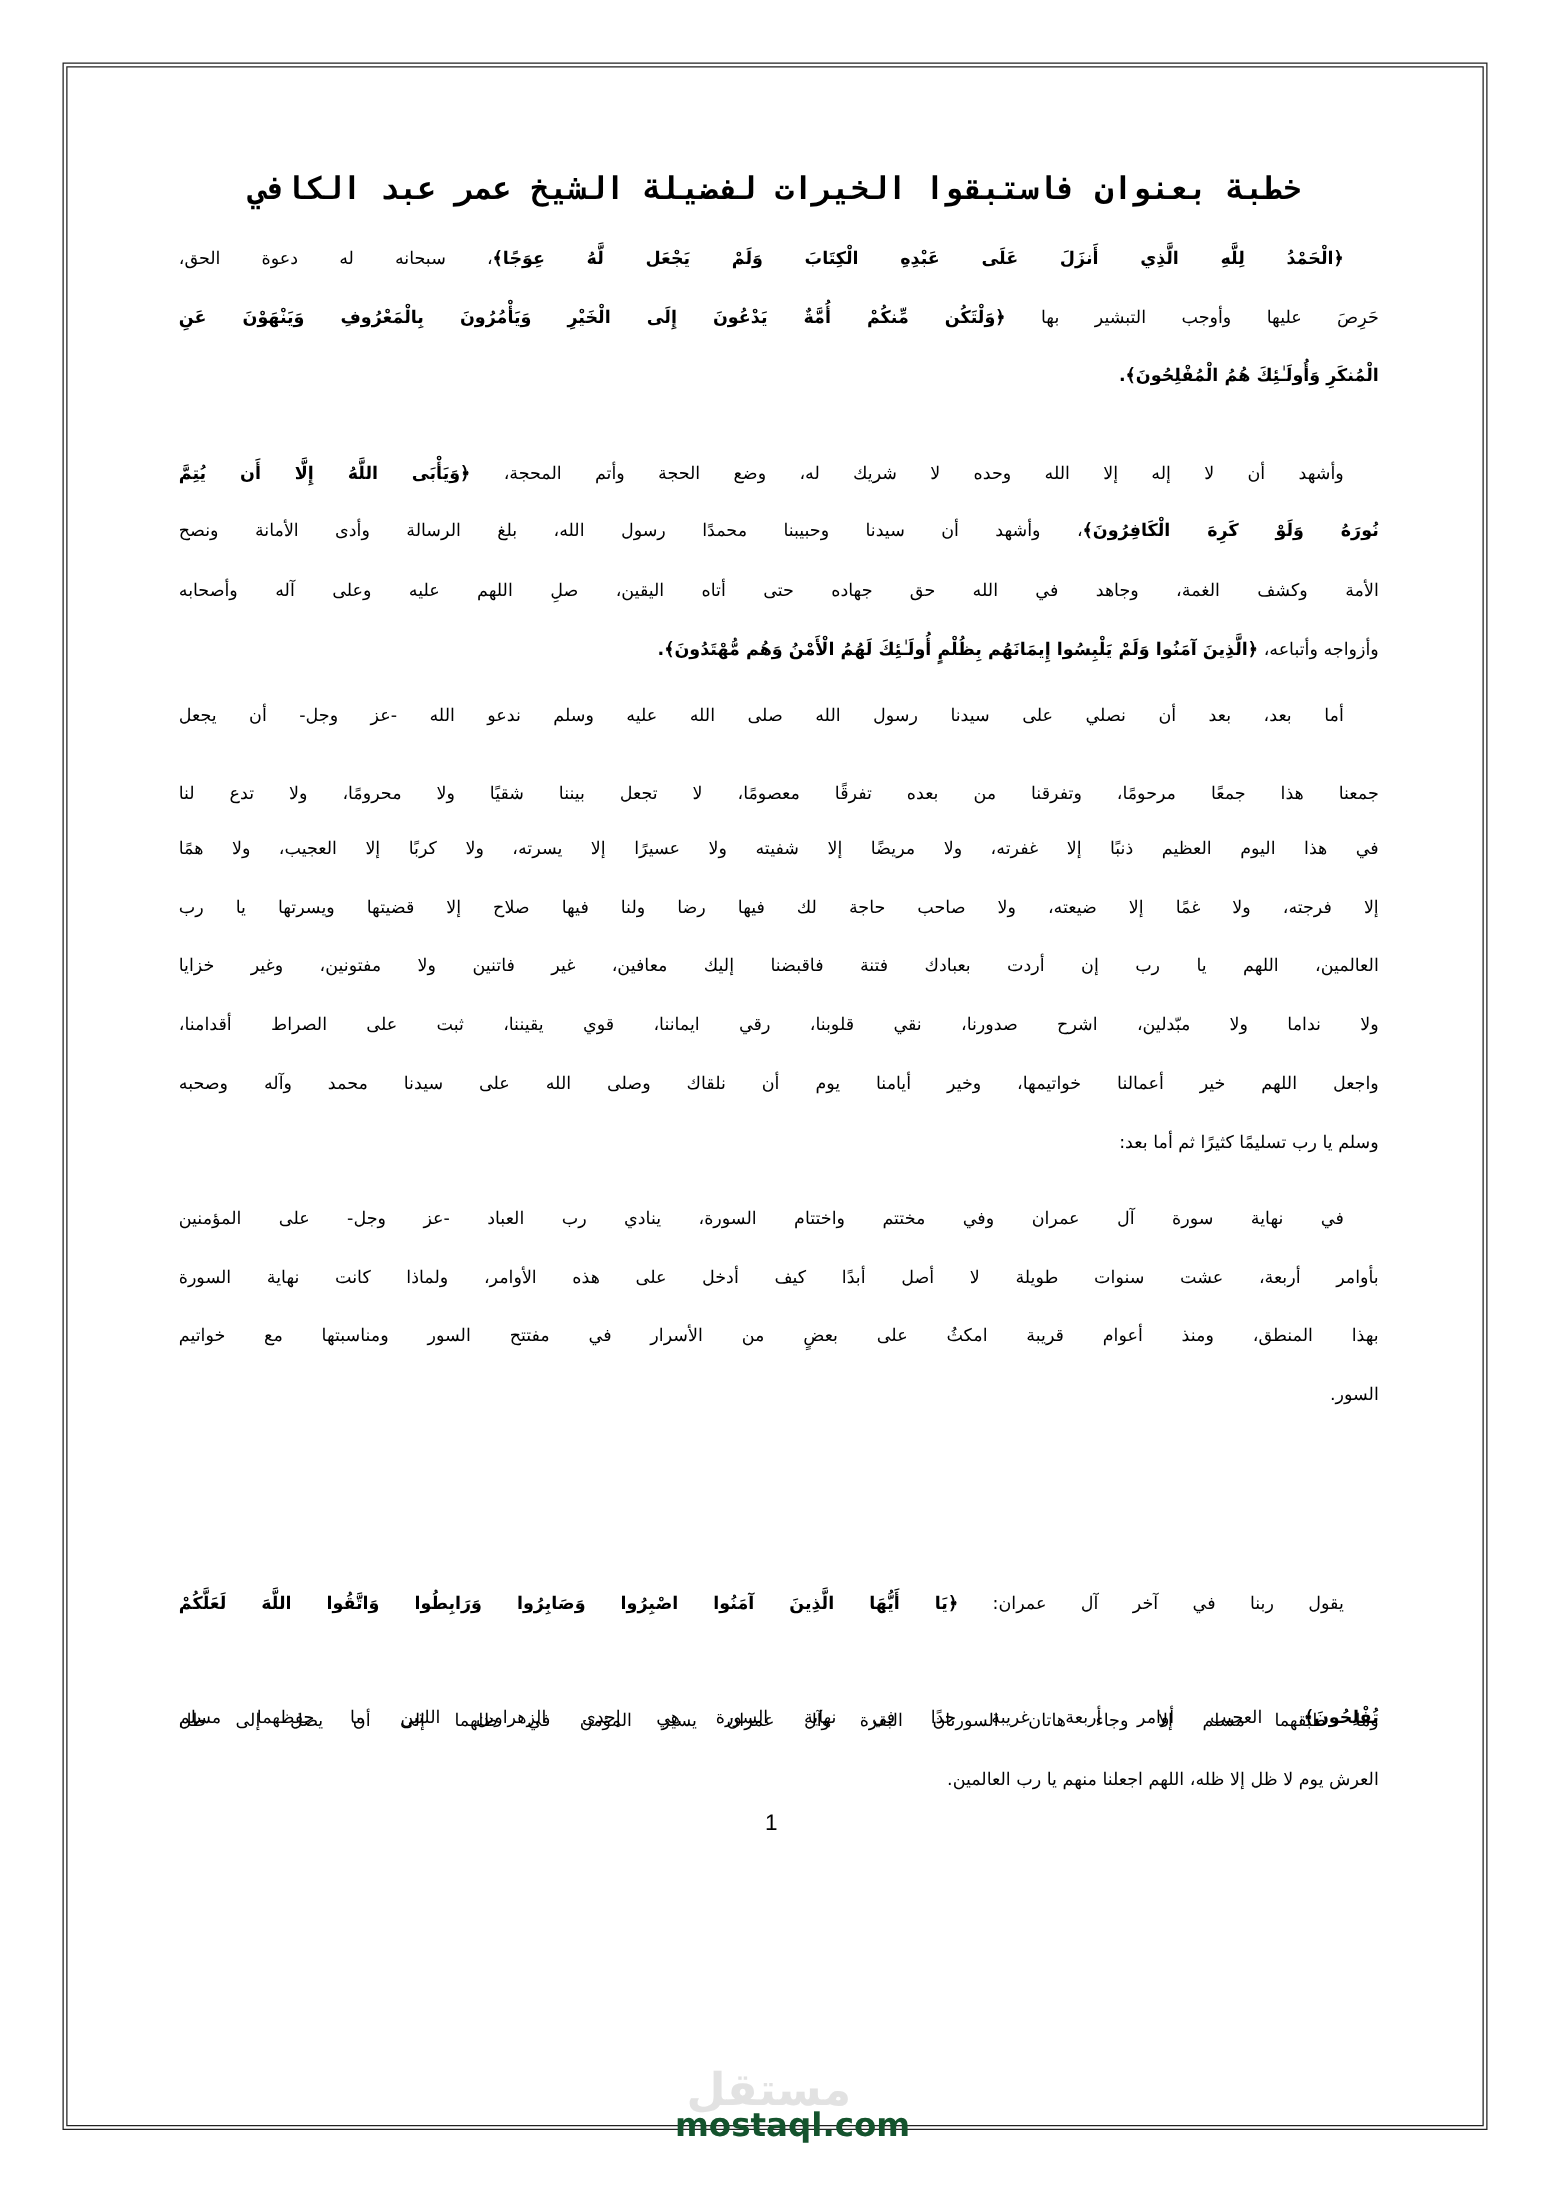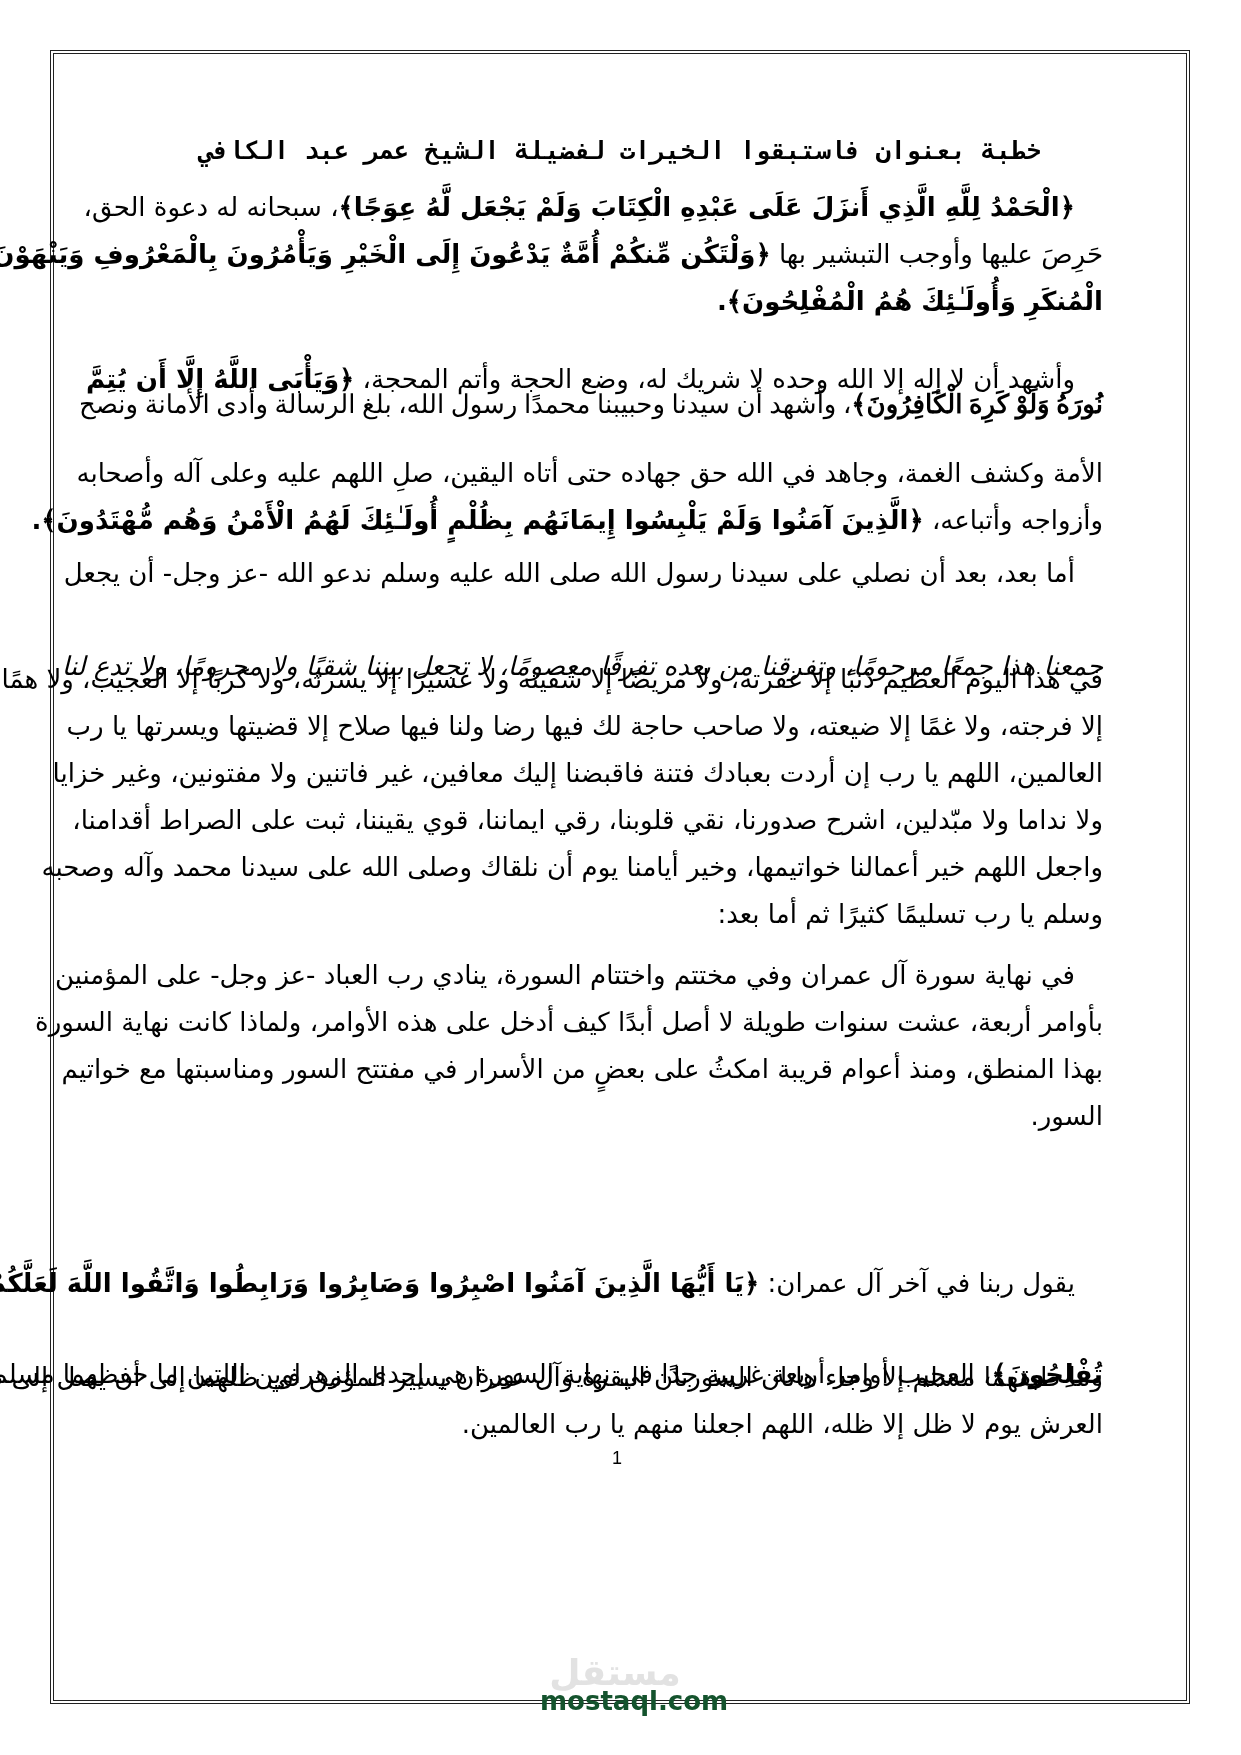--- a/index.html
+++ b/index.html
@@ -2,21 +2,21 @@
 <html><head>
 <meta charset="utf-8">
 <style>
   html, body { margin:0; padding:0; background:#ffffff; }
   body { width:1241px; height:1755px; position:relative; overflow:hidden;
          font-family:"DejaVu Sans", sans-serif; color:#000; }
   .frame { position:absolute; left:50px; top:50px; width:1140px; height:1654px;
            border:4px double #222; box-sizing:border-box; }
   .title { position:absolute; top:136px; left:140px; width:960px; text-align:center;
            font-weight:bold; font-size:25px; direction:rtl; }
-  .line { position:absolute; right:138px; width:960px; font-size:26px; direction:rtl;
+  .line { position:absolute; right:138px; width:960px; font-size:14px; direction:rtl;
           text-align:justify; text-align-last:justify; white-space:nowrap; line-height:30px; }
   .line.last { text-align-last:right; }
   .q { font-weight:bold; }
   .page-num { position:absolute; top:1448px; left:612px; font-size:18px;
               font-family:"Liberation Sans", sans-serif; }
   .wm { position:absolute; left:540px; top:1655px; width:150px; text-align:center;
         color:#e2e2e2; font-weight:bold; font-family:"DejaVu Sans", sans-serif; }
   .wm .ar { font-size:36px; direction:rtl; line-height:36px; }
   .wm .en { font-size:26px; line-height:20px; color:#14532d; }
 </style>
@@ -25,25 +25,25 @@
 
 <div class="frame"></div>
 
 <h1 class="title" style="margin:0;font-family:Liberation Mono, monospace;">خطبة بعنوان فاستبقوا الخيرات لفضيلة الشيخ عمر عبد الكافي</h1>
 
 <div id="body-text">
     <div class="line" style="top: 192px; padding-right: 28px; width: 932px;"><span class="q">﴿الْحَمْدُ لِلَّهِ الَّذِي أَنزَلَ عَلَى عَبْدِهِ الْكِتَابَ وَلَمْ يَجْعَل لَّهُ عِوَجًا﴾</span><span class="">، سبحانه له دعوة الحق،</span></div>
     <div class="line" style="top: 239px;"><span class="">حَرِصَ عليها وأوجب التبشير بها </span><span class="q">﴿وَلْتَكُن مِّنكُمْ أُمَّةٌ يَدْعُونَ إِلَى الْخَيْرِ وَيَأْمُرُونَ بِالْمَعْرُوفِ وَيَنْهَوْنَ عَنِ</span></div>
     <div class="line last" style="top: 286px;"><span class="q">الْمُنكَرِ وَأُولَـٰئِكَ هُمُ الْمُفْلِحُونَ﴾.</span></div>
     <div class="line" style="top: 364px; padding-right: 28px; width: 932px;"><span class="">وأشهد أن لا إله إلا الله وحده لا شريك له، وضع الحجة وأتم المحجة، </span><span class="q">﴿وَيَأْبَى اللَّهُ إِلَّا أَن يُتِمَّ</span></div>
-    <div class="line" style="top: 390px; font-family: Liberation Serif, serif;"><span class="q">نُورَهُ وَلَوْ كَرِهَ الْكَافِرُونَ﴾</span><span class="">، وأشهد أن سيدنا وحبيبنا محمدًا رسول الله، بلغ الرسالة وأدى الأمانة ونصح</span></div>
+    <div class="line" style="top: 410px;"><span class="q">نُورَهُ وَلَوْ كَرِهَ الْكَافِرُونَ﴾</span><span class="">، وأشهد أن سيدنا وحبيبنا محمدًا رسول الله، بلغ الرسالة وأدى الأمانة ونصح</span></div>
     <div class="line" style="top: 458px;"><span class="">الأمة وكشف الغمة، وجاهد في الله حق جهاده حتى أتاه اليقين، صلِ اللهم عليه وعلى آله وأصحابه</span></div>
     <div class="line last" style="top: 505px;"><span class="">وأزواجه وأتباعه، </span><span class="q">﴿الَّذِينَ آمَنُوا وَلَمْ يَلْبِسُوا إِيمَانَهُم بِظُلْمٍ أُولَـٰئِكَ لَهُمُ الْأَمْنُ وَهُم مُّهْتَدُونَ﴾.</span></div>
     <div class="line" style="top: 558px; padding-right: 28px; width: 932px;"><span class="">أما بعد، بعد أن نصلي على سيدنا رسول الله صلى الله عليه وسلم ندعو الله -عز وجل- أن يجعل</span></div>
-    <div class="line" style="top: 651px; font-style: italic;"><span class="">جمعنا هذا جمعًا مرحومًا، وتفرقنا من بعده تفرقًا معصومًا، لا تجعل بيننا شقيًا ولا محرومًا، ولا تدع لنا</span></div>
+    <div class="line" style="top: 620px;"><span class="">جمعنا هذا جمعًا مرحومًا، وتفرقنا من بعده تفرقًا معصومًا، لا تجعل بيننا شقيًا ولا محرومًا، ولا تدع لنا</span></div>
     <div class="line" style="top: 664px;"><span class="">في هذا اليوم العظيم ذنبًا إلا غفرته، ولا مريضًا إلا شفيته ولا عسيرًا إلا يسرته، ولا كربًا إلا العجيب، ولا همًا</span></div>
     <div class="line" style="top: 711px; margin-left: 16px;"><span class="">إلا فرجته، ولا غمًا إلا ضيعته، ولا صاحب حاجة لك فيها رضا ولنا فيها صلاح إلا قضيتها ويسرتها يا رب</span></div>
     <div class="line" style="top: 758px; margin-left: 20px;"><span class="">العالمين، اللهم يا رب إن أردت بعبادك فتنة فاقبضنا إليك معافين، غير فاتنين ولا مفتونين، وغير خزايا</span></div>
     <div class="line" style="top: 805px;"><span class="">ولا نداما ولا مبّدلين، اشرح صدورنا، نقي قلوبنا، رقي ايماننا، قوي يقيننا، ثبت على الصراط أقدامنا،</span></div>
     <div class="line" style="top: 852px;"><span class="">واجعل اللهم خير أعمالنا خواتيمها، وخير أيامنا يوم أن نلقاك وصلى الله على سيدنا محمد وآله وصحبه</span></div>
     <div class="line last" style="top: 899px;"><span class="">وسلم يا رب تسليمًا كثيرًا ثم أما بعد:</span></div>
     <div class="line" style="top: 960px; padding-right: 28px; width: 932px;"><span class="">في نهاية سورة آل عمران وفي مختتم واختتام السورة، ينادي رب العباد -عز وجل- على المؤمنين</span></div>
     <div class="line" style="top: 1007px;"><span class="">بأوامر أربعة، عشت سنوات طويلة لا أصل أبدًا كيف أدخل على هذه الأوامر، ولماذا كانت نهاية السورة</span></div>
     <div class="line" style="top: 1054px;"><span class="">بهذا المنطق، ومنذ أعوام قريبة امكثُ على بعضٍ من الأسرار في مفتتح السور ومناسبتها مع خواتيم</span></div>
     <div class="line last" style="top: 1101px;"><span class="">السور.</span></div>

